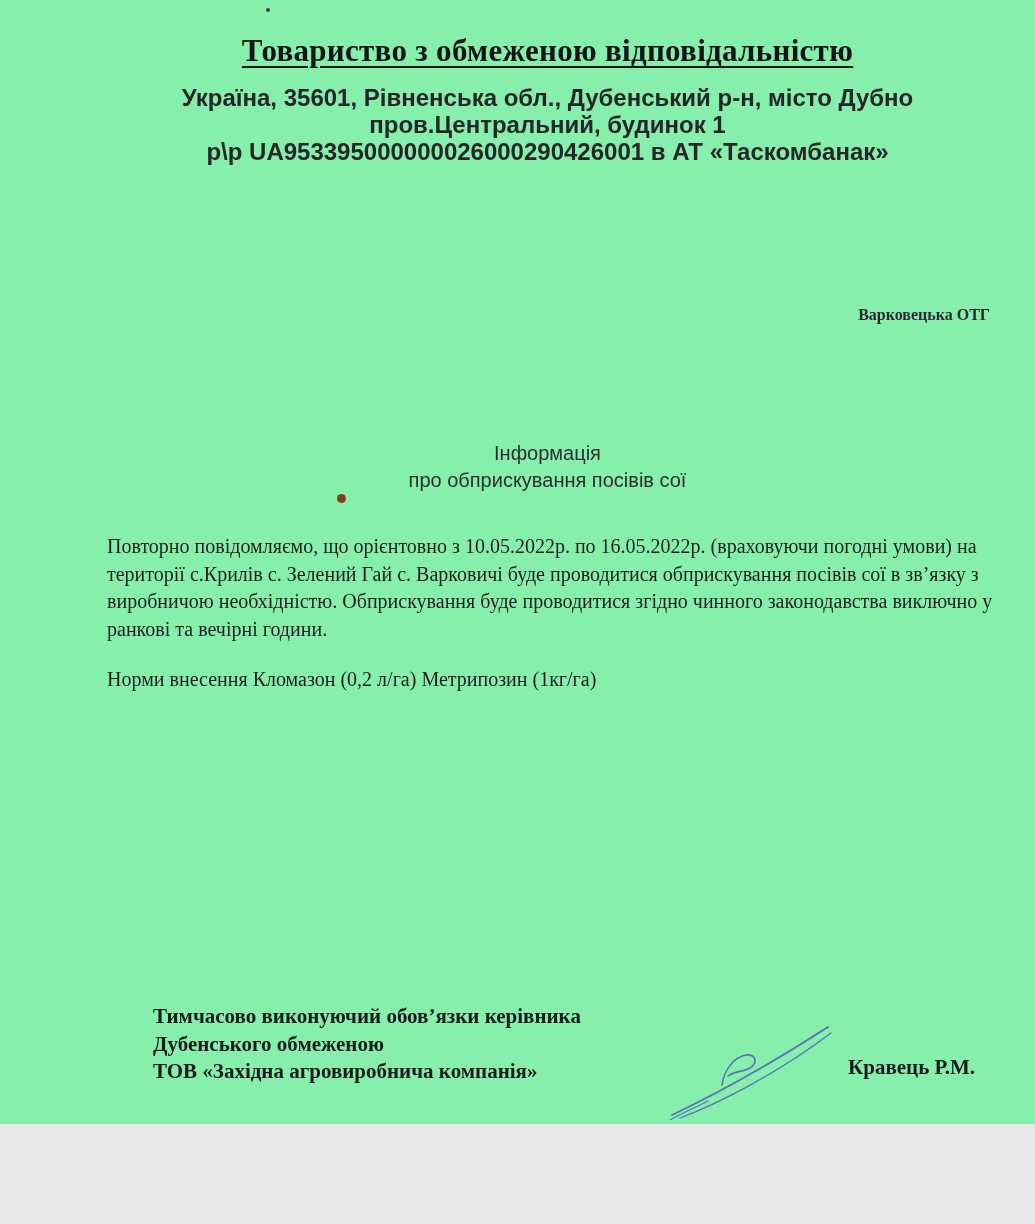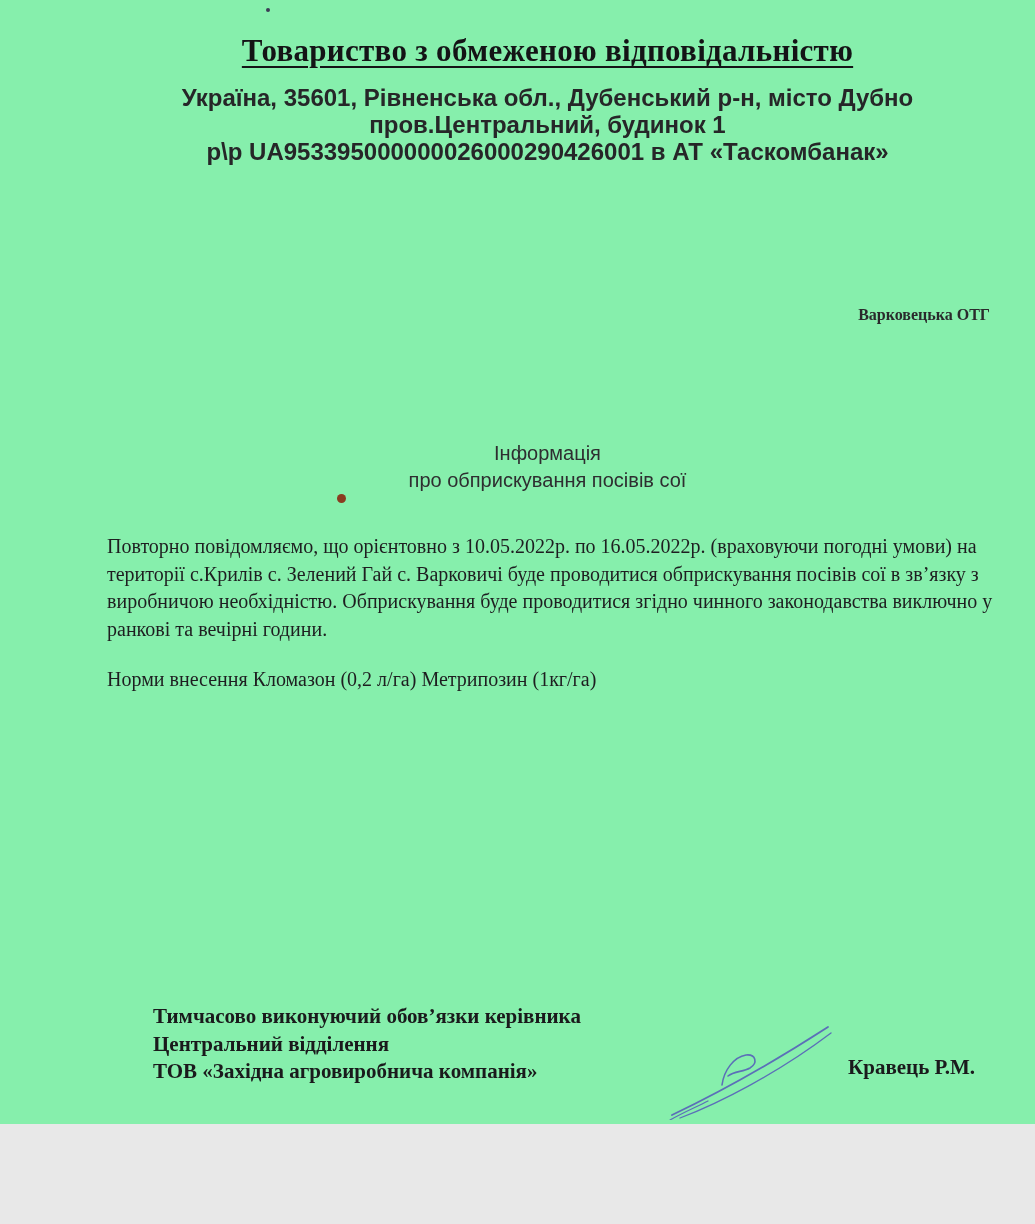--- a/index.html
+++ b/index.html
@@ -151,21 +151,21 @@
   <div class="subject">
     <div>Інформація</div>
     <div>про обприскування посівів сої</div>
   </div>
 
   <div class="body-par par-main">Повторно повідомляємо, що орієнтовно з 10.05.2022р. по 16.05.2022р. (враховуючи погодні умови) на території с.Крилів с. Зелений Гай с. Варковичі буде проводитися обприскування посівів сої в зв’язку з виробничою необхідністю. Обприскування буде проводитися згідно чинного законодавства виключно у ранкові та вечірні години.</div>
   <div class="body-par par-norms">Норми внесення Кломазон (0,2 л/га) Метрипозин (1кг/га)</div>
 
   <div class="sign-block">
     <div>Тимчасово виконуючий обов’язки керівника</div>
-    <div>Центральний відділення</div>
+    <div>Дубенського обмеженою</div>
     <div>ТОВ «Західна агровиробнича компанія»</div>
   </div>
 
   <svg class="sign-ink" viewBox="0 0 175 105">
     <path d="M4 100 C 42 82, 98 52, 160 12" fill="none" stroke-width="1.8" stroke-linecap="round" stroke="#5b6fb8"></path>
     <path d="M12 103 C 52 88, 110 58, 163 18" fill="none" stroke-width="1.3" stroke-linecap="round" stroke="#5b6fb8"></path>
     <path d="M54 70 C 56 55, 66 42, 78 40 C 88 39, 90 48, 82 53 C 75 57, 66 56, 60 61" fill="none" stroke-width="1.6" stroke-linecap="round" stroke="#5b6fb8"></path>
     <path d="M2 105 C 14 98, 26 93, 40 86" fill="none" stroke-width="1.2" stroke-linecap="round" stroke="#5b6fb8"></path>
   </svg>
 

